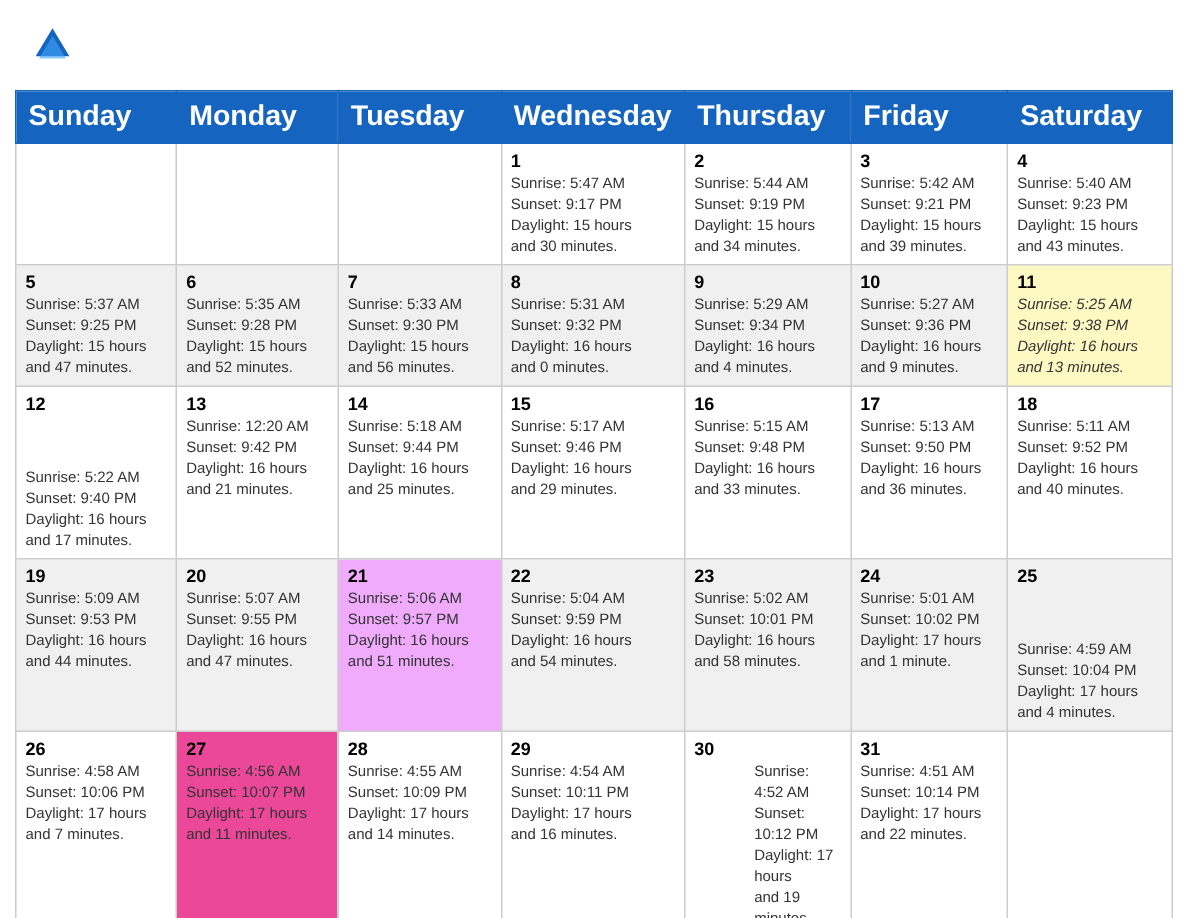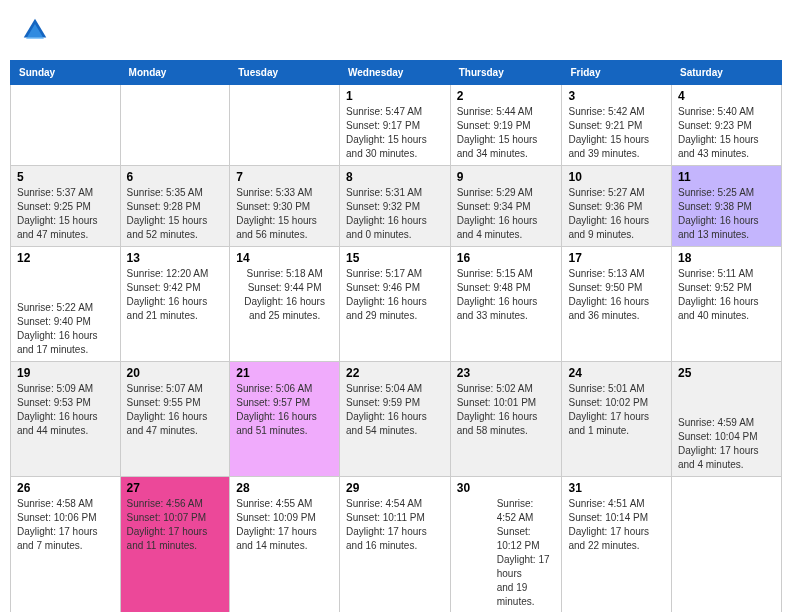--- a/index.html
+++ b/index.html
@@ -54,21 +54,21 @@
       color: #444;
     }
     .calendar {
       width: 100%;
       border-collapse: collapse;
       border: 1px solid #ccc;
     }
     .calendar th {
       background: #1565c0;
       color: #fff;
-      font-size: 10px;
+      font-size: 19px;
       font-weight: bold;
       text-align: left;
       padding: 6px 8px;
       border: 1px solid #1565c0;
     }
     .calendar td {
       vertical-align: top;
       border: 1px solid #ccc;
       padding: 4px 6px;
       font-size: 10.5px;
@@ -205,23 +205,23 @@
 Daylight: 16 hours
 and 4 minutes.</div>
         </td>
         <td style="background: rgb(240, 240, 240); margin-left: 41px;">
           <span class="day-num">10</span>
           <div class="day-info" style="white-space: pre-line;">Sunrise: 5:27 AM
 Sunset: 9:36 PM
 Daylight: 16 hours
 and 9 minutes.</div>
         </td>
-        <td style="background: #c4b5fd; margin-top: 16px;">
+        <td style="background: #fef9c3; margin-top: 16px;">
           <span class="day-num">11</span>
-          <div class="day-info" style="white-space: pre-line;">Sunrise: 5:25 AM
+          <div class="day-info" style="white-space: pre-line; font-style: italic;">Sunrise: 5:25 AM
 Sunset: 9:38 PM
 Daylight: 16 hours
 and 13 minutes.</div>
         </td>
       </tr>
       <tr>
         <td style="background: rgb(255, 255, 255);">
           <span class="day-num">12</span>
           <div class="day-info" style="white-space: pre-line; margin-top: 36px;">Sunrise: 5:22 AM
 Sunset: 9:40 PM
@@ -230,21 +230,21 @@
         </td>
         <td style="background: rgb(255, 255, 255);">
           <span class="day-num">13</span>
           <div class="day-info" style="white-space: pre-line;">Sunrise: 12:20 AM
 Sunset: 9:42 PM
 Daylight: 16 hours
 and 21 minutes.</div>
         </td>
         <td style="background: rgb(255, 255, 255);">
           <span class="day-num">14</span>
-          <div class="day-info" style="white-space: pre-line; text-align: center;">Sunrise: 5:18 AM
+          <div class="day-info" style="white-space: pre-line;">Sunrise: 5:18 AM
 Sunset: 9:44 PM
 Daylight: 16 hours
 and 25 minutes.</div>
         </td>
         <td style="background: rgb(255, 255, 255);">
           <span class="day-num">15</span>
           <div class="day-info" style="white-space: pre-line;">Sunrise: 5:17 AM
 Sunset: 9:46 PM
 Daylight: 16 hours
 and 29 minutes.</div>

